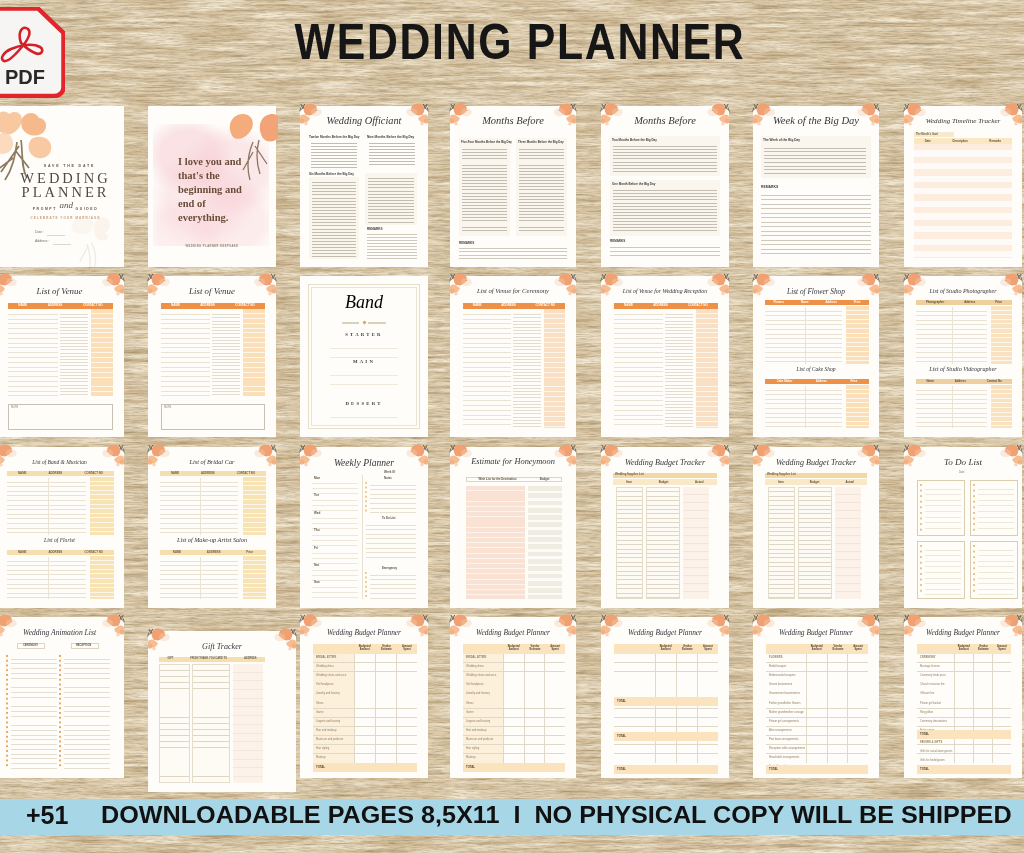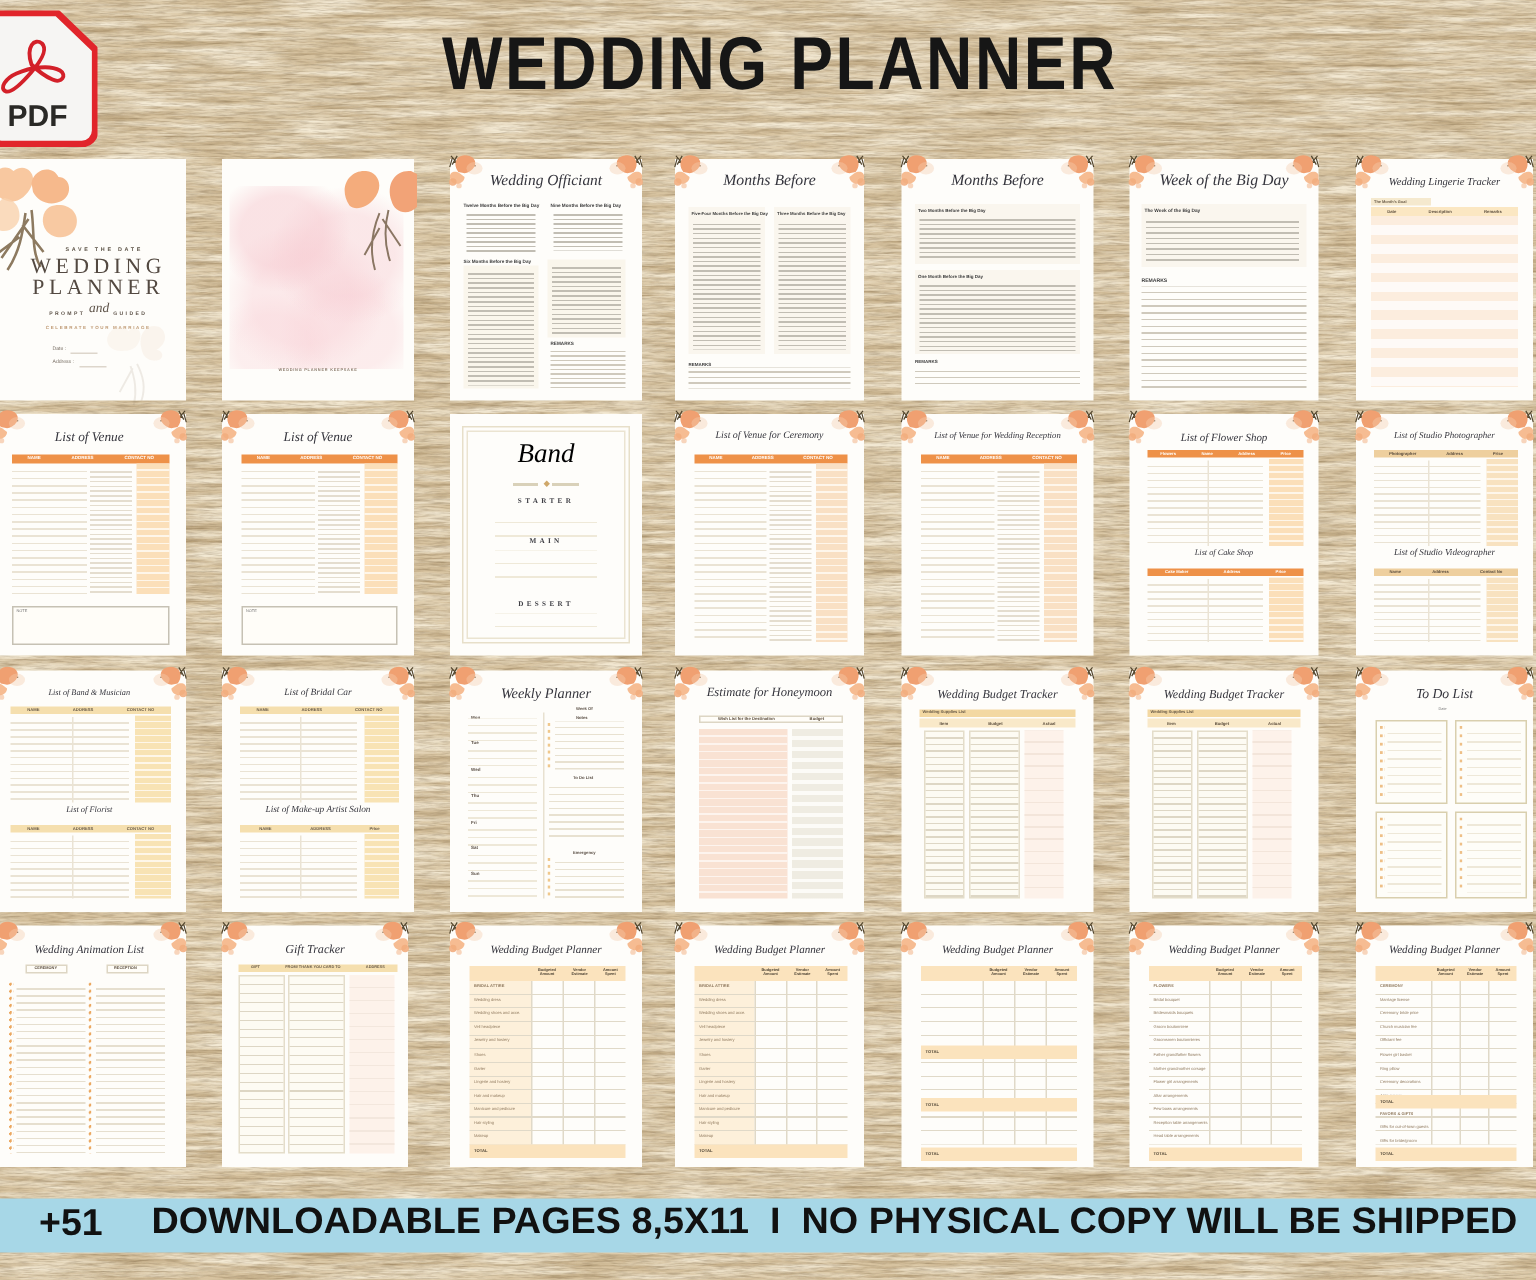--- a/index.html
+++ b/index.html
@@ -80,20 +80,21 @@
     </svg>
   </div>
 
 <div class="pg" style="left:148px;top:106px;width:128px;height:161px">
     <div class="el" style="left:5px;top:18px;width:116px;height:122px;background:radial-gradient(ellipse 46px 40px at 30% 25%, rgba(247,205,211,.55) 0 60%, transparent 100%),radial-gradient(ellipse 52px 46px at 68% 38%, rgba(247,205,211,.45) 0 60%, transparent 100%),radial-gradient(ellipse 56px 50px at 42% 62%, rgba(249,213,218,.5) 0 60%, transparent 100%),radial-gradient(ellipse 48px 42px at 70% 80%, rgba(249,211,216,.4) 0 60%, transparent 100%),radial-gradient(ellipse 40px 36px at 25% 88%, rgba(249,211,216,.35) 0 60%, transparent 100%)"></div>
     <svg class="cn" style="right:-2px;top:6px" width="50" height="70" viewBox="0 0 50 70">
       <path d="M25 30 C20 42 18 54 22 68 M31 28 C28 40 28 50 32 62 M27 34 L39 52 M25 40 L15 58" stroke="#8a7663" stroke-width="1.3" fill="none"></path>
       <path d="M5 25 C-3 13 5 1 16 2 C25 3 28 13 21 21 C17 26 9 29 5 25 Z" fill="#f4ac7c"></path>
       <path d="M33 22 C29 10 36 1 46 2 L50 4 L50 26 C44 32 35 30 33 22 Z" fill="#f2a377"></path>
     </svg>
+    <div class="el" style="left:30px;top:49px;font-family:'Liberation Serif',serif;font-weight:700;font-size:10.5px;line-height:13.9px;color:#6b4d3a">I love you and<br>that's the<br>beginning and<br>end of<br>everything.</div>
     <div class="el" style="left:0;right:0;top:139px;text-align:center;font-size:2.6px;letter-spacing:.5px;color:#8a7a6a;font-weight:700">WEDDING PLANNER KEEPSAKE</div>
   </div>
 
 <div class="pg" style="left:300px;top:106px;width:128px;height:161px">
     <svg class="cn" style="left:-1px;top:-3px" width="33" height="25" viewBox="0 0 40 30">
       <use href="#cf"></use>
     </svg>
     <svg class="cn" style="right:-1px;top:-3px;transform:scaleX(-1)" width="33" height="25" viewBox="0 0 40 30">
       <use href="#cf"></use>
     </svg>
@@ -162,21 +163,21 @@
     <div class="el" style="left:8px;top:85px;width:110px;height:68px;background-image:repeating-linear-gradient(to bottom,transparent 0 3.5px,#cfc9bc 3.5px 4.5px);"></div>
   </div>
 
 <div class="pg" style="left:904px;top:106px;width:118px;height:161px">
     <svg class="cn" style="left:-1px;top:-3px" width="33" height="25" viewBox="0 0 40 30">
       <use href="#cf"></use>
     </svg>
     <svg class="cn" style="right:-1px;top:-3px;transform:scaleX(-1)" width="33" height="25" viewBox="0 0 40 30">
       <use href="#cf"></use>
     </svg>
-    <div class="ttl" style="top:12.1px;left:0;right:0;font-size:7.1px;color:#35353d">Wedding Lingerie Tracker</div>
+    <div class="ttl" style="top:12.1px;left:0;right:0;font-size:7.1px;color:#35353d">Wedding Timeline Tracker</div>
     <div class="el" style="left:10px;top:26px;width:40px;height:5px;background:#f5e9ce;"></div>
     <div class="el" style="left:12px;top:27.5px;font-size:2.6px;color:#6a5c49;font-weight:700;letter-spacing:0px;line-height:1">The Month's Goal</div>
     <div class="el hb" style="left:10px;top:32px;width:98px;height:6px;background:#fbe7c2;color:#5f5140;font-size:2.8px">
       <span>Date</span>
       <span>Description</span>
       <span>Remarks</span>
     </div>
     <div class="el" style="left:10px;top:38px;width:98px;height:114px;background:repeating-linear-gradient(to bottom, #fcedde 0 6.3px, #fefaf7 6.3px 12.6px)"></div>
   </div>
 
@@ -503,21 +504,21 @@
     <div class="el" style="left:22px;top:26px;width:28px;height:6px;border:.7px solid #ddd6c4;background:#fffdf8"></div>
     <div class="el" style="left:28px;top:28px;font-size:2.6px;color:#5f5140;font-weight:700;letter-spacing:0px;line-height:1">CEREMONY</div>
     <div class="el" style="left:76px;top:26px;width:28px;height:6px;border:.7px solid #ddd6c4;background:#fffdf8"></div>
     <div class="el" style="left:81px;top:28px;font-size:2.6px;color:#5f5140;font-weight:700;letter-spacing:0px;line-height:1">RECEPTION</div>
     <div class="el" style="left:11px;top:38px;width:3.1px;height:114px;background-image:radial-gradient(circle at 1.05px 1.05px,#eba75f 0 1.05px,transparent 1.05px);background-size:3.1px 4.75px;background-repeat:repeat-y"></div>
     <div class="el" style="left:16px;top:38px;width:46px;height:114px;background-image:repeating-linear-gradient(to bottom,transparent 0 3.75px,#e6dfcf 3.75px 4.75px);"></div>
     <div class="el" style="left:64px;top:38px;width:3.1px;height:114px;background-image:radial-gradient(circle at 1.05px 1.05px,#eba75f 0 1.05px,transparent 1.05px);background-size:3.1px 4.75px;background-repeat:repeat-y"></div>
     <div class="el" style="left:69px;top:38px;width:46px;height:114px;background-image:repeating-linear-gradient(to bottom,transparent 0 3.75px,#e6dfcf 3.75px 4.75px);"></div>
   </div>
 
-<div class="pg" style="left:148px;top:617px;width:124px;height:161px">
+<div class="pg" style="left:148px;top:631px;width:148px;height:161px">
     <svg class="cn" style="left:-1px;top:-3px" width="33" height="25" viewBox="0 0 40 30">
       <use href="#cf"></use>
     </svg>
     <svg class="cn" style="right:-1px;top:-3px;transform:scaleX(-1)" width="33" height="25" viewBox="0 0 40 30">
       <use href="#cf"></use>
     </svg>
     <div class="ttl" style="top:11.5px;left:0;right:0;font-size:8.1px;color:#35353d">Gift Tracker</div>
     <div class="el hb" style="left:11px;top:26px;width:106px;height:5px;background:#f5dfae;color:#6a5c49;font-size:2.6px">
       <span>GIFT</span>
       <span>FROM/ THANK YOU CARD TO</span>

